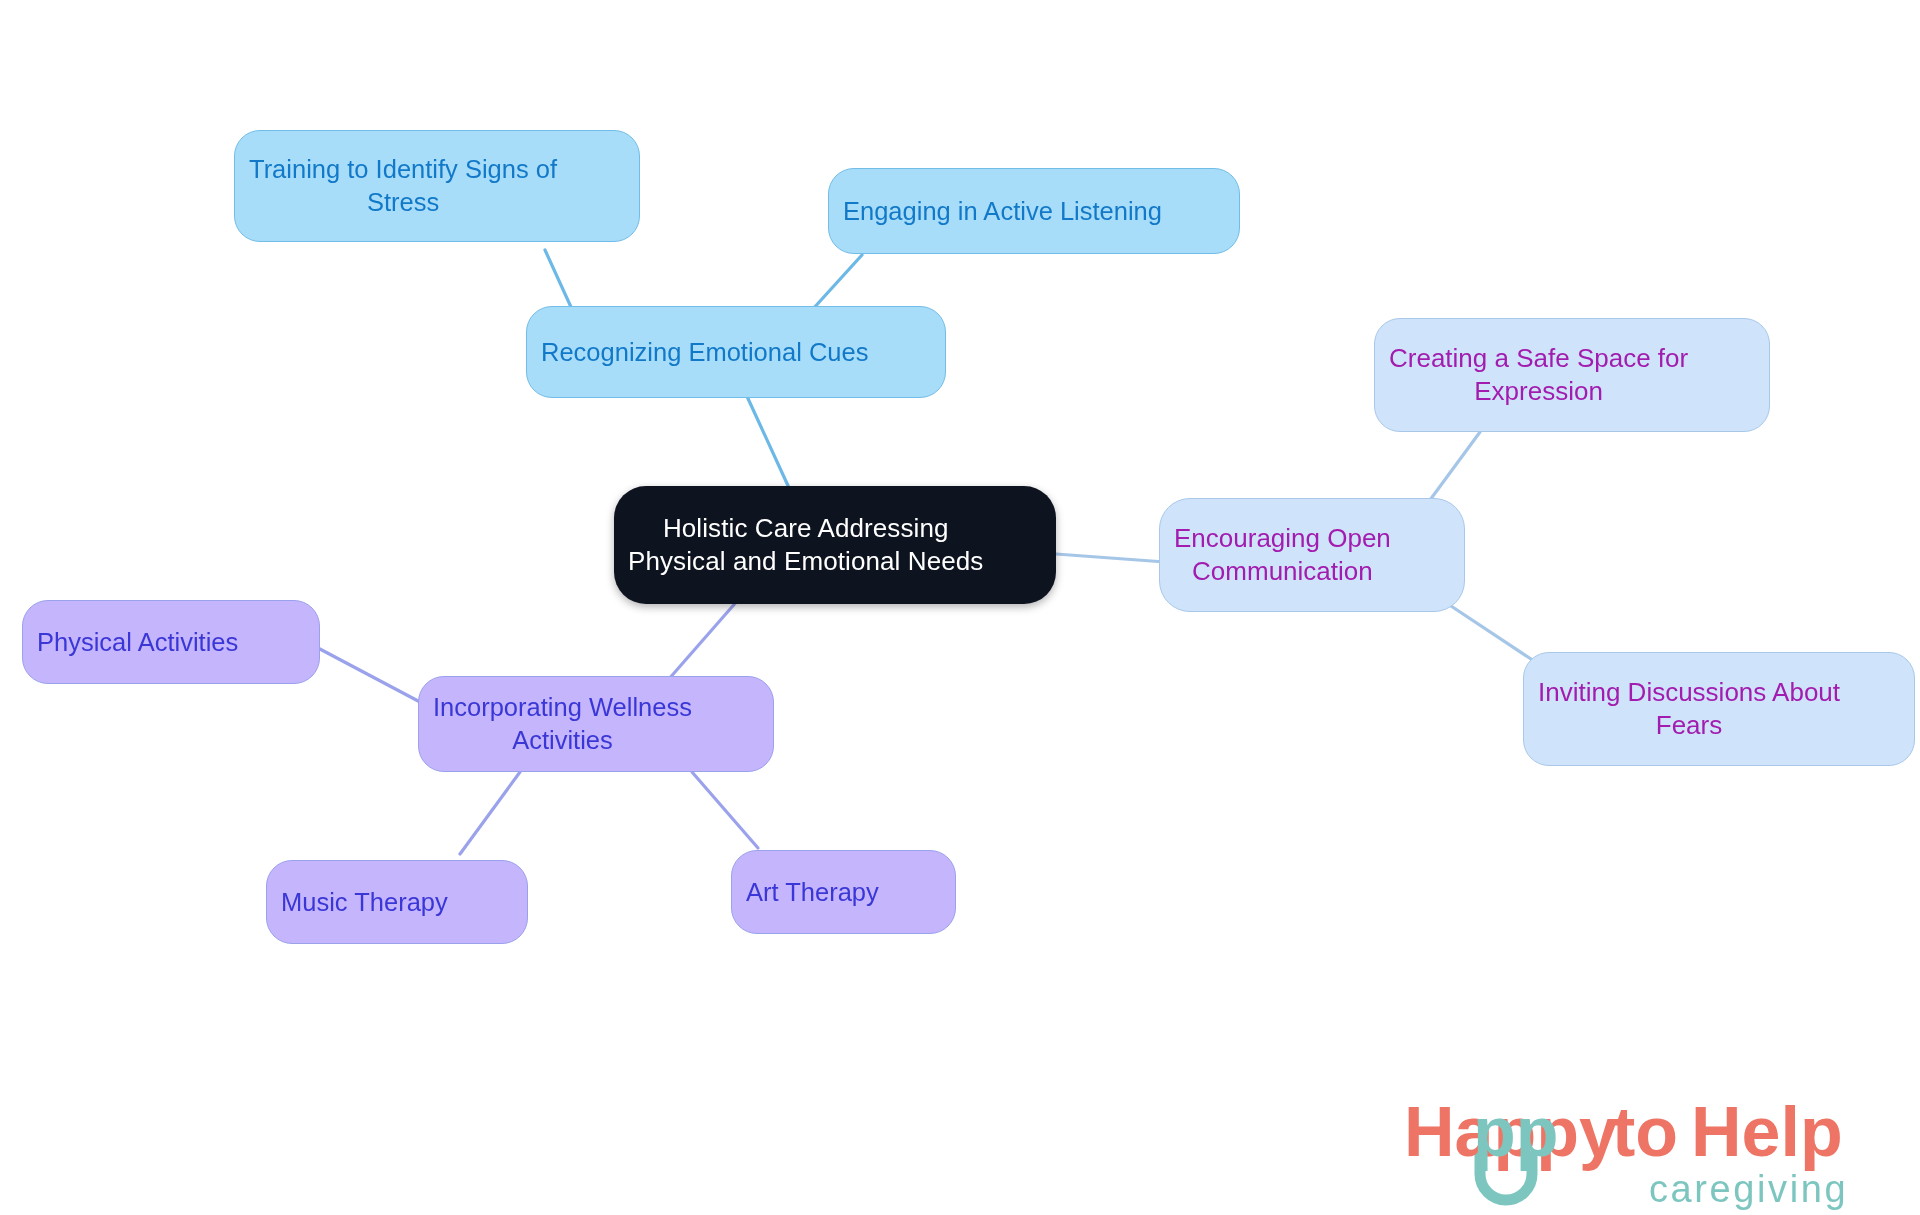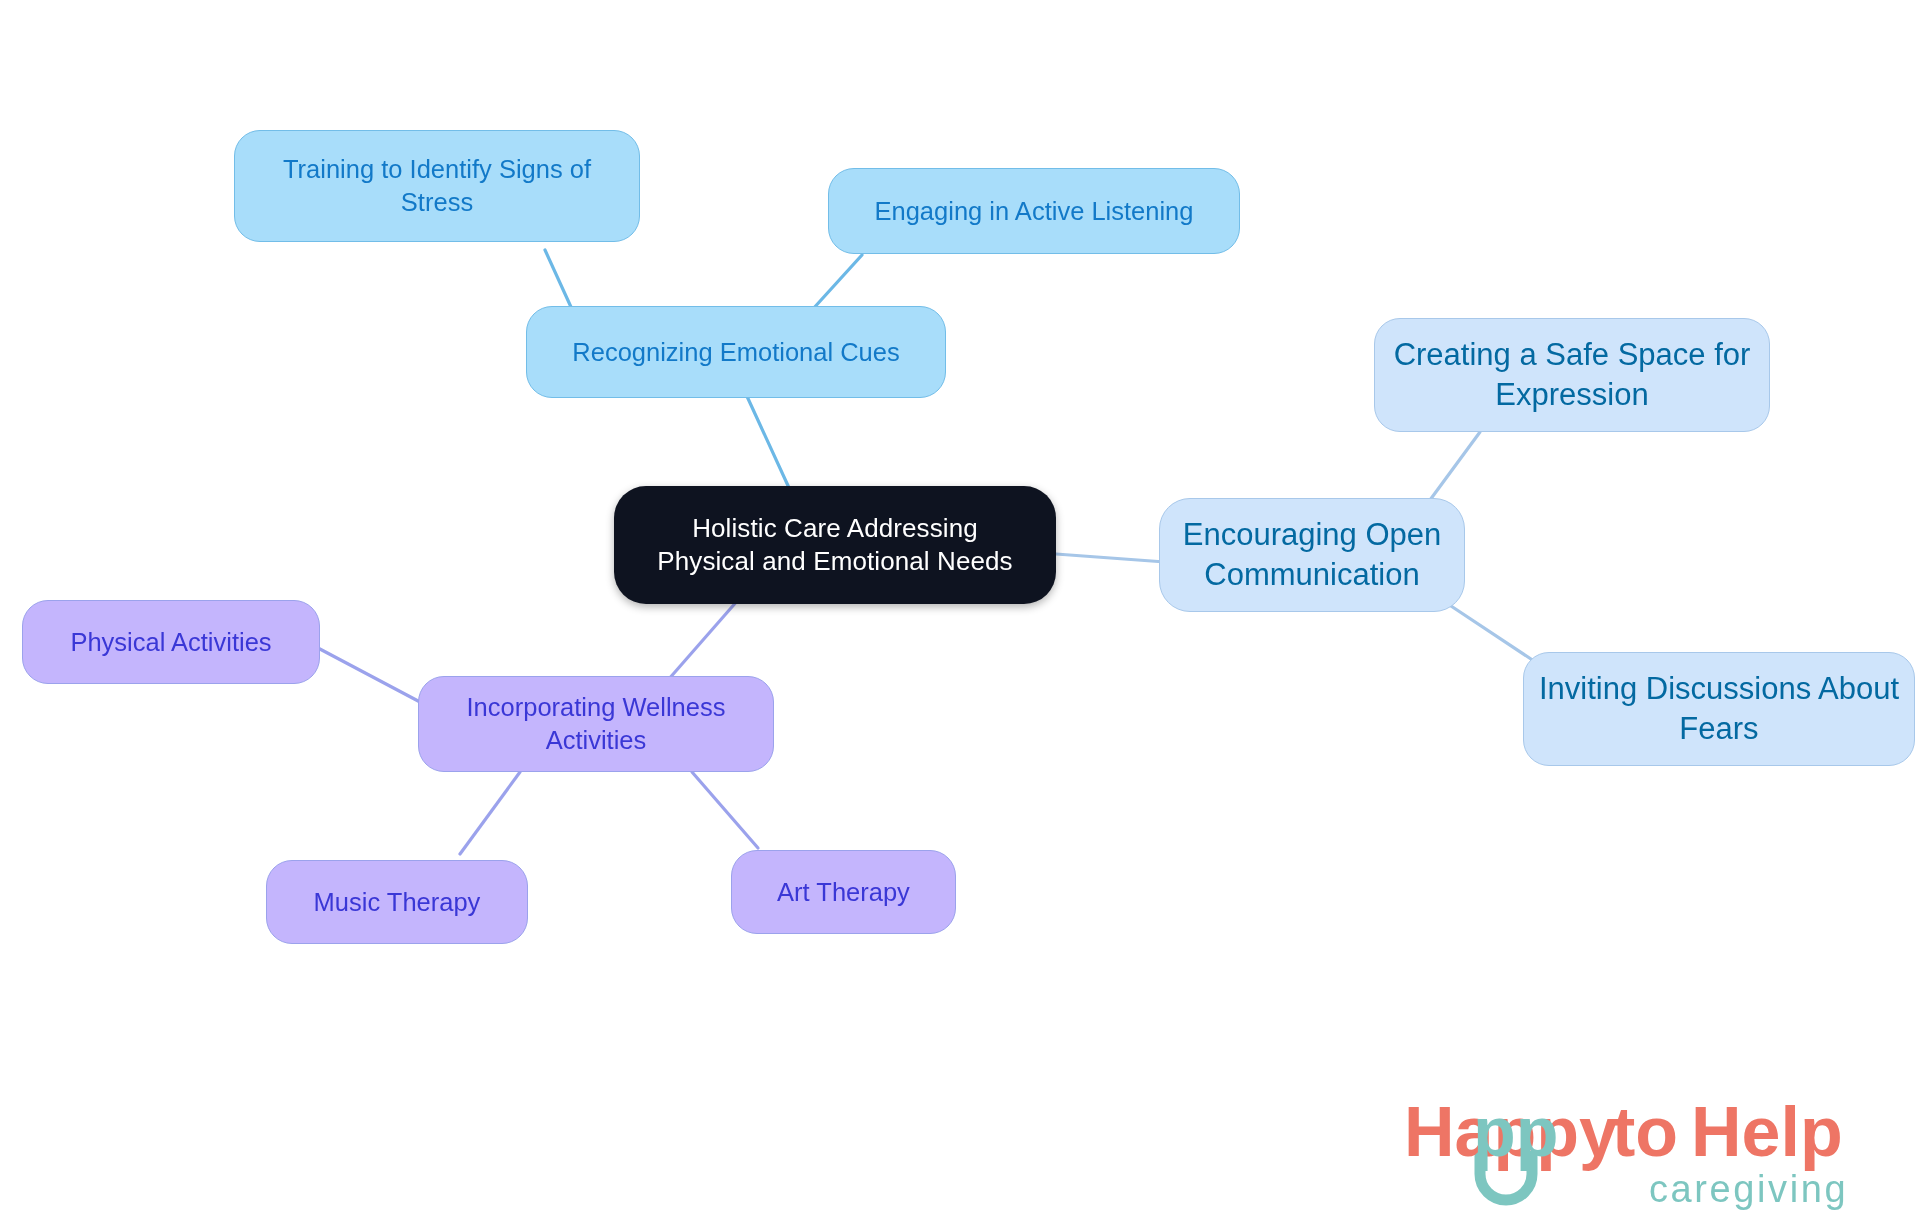--- a/index.html
+++ b/index.html
@@ -31,21 +31,21 @@
     z-index: 1;
     pointer-events: none;
   }
 
   
   .node {
     position: absolute;
     box-sizing: border-box;
     display: flex;
     align-items: center;
-    justify-content: center;
+    justify-content: flex-start;
     text-align: center;
     border-radius: 26px;
     z-index: 2;
     line-height: 1.28;
     white-space: pre-line;
     padding: 6px 14px;
   }
 
   .node.root {
     background: #0e1320;
@@ -60,22 +60,22 @@
   .node.cyan {
     background: #a8ddfa;
     border: 1.6px solid #72bde8;
     color: #1279c8;
     font-size: 25.5px;
   }
 
   .node.lightblue {
     background: #cfe4fb;
     border: 1.6px solid #a8c8ea;
-    color: #0369a1;
-    font-size: 31px;
+    color: #a21caf;
+    font-size: 26px;
   }
 
   .node.purple {
     background: #c4b5fd;
     border: 1.6px solid #9ba2ec;
     color: #3a37d6;
     font-size: 25.5px;
   }
 
   

